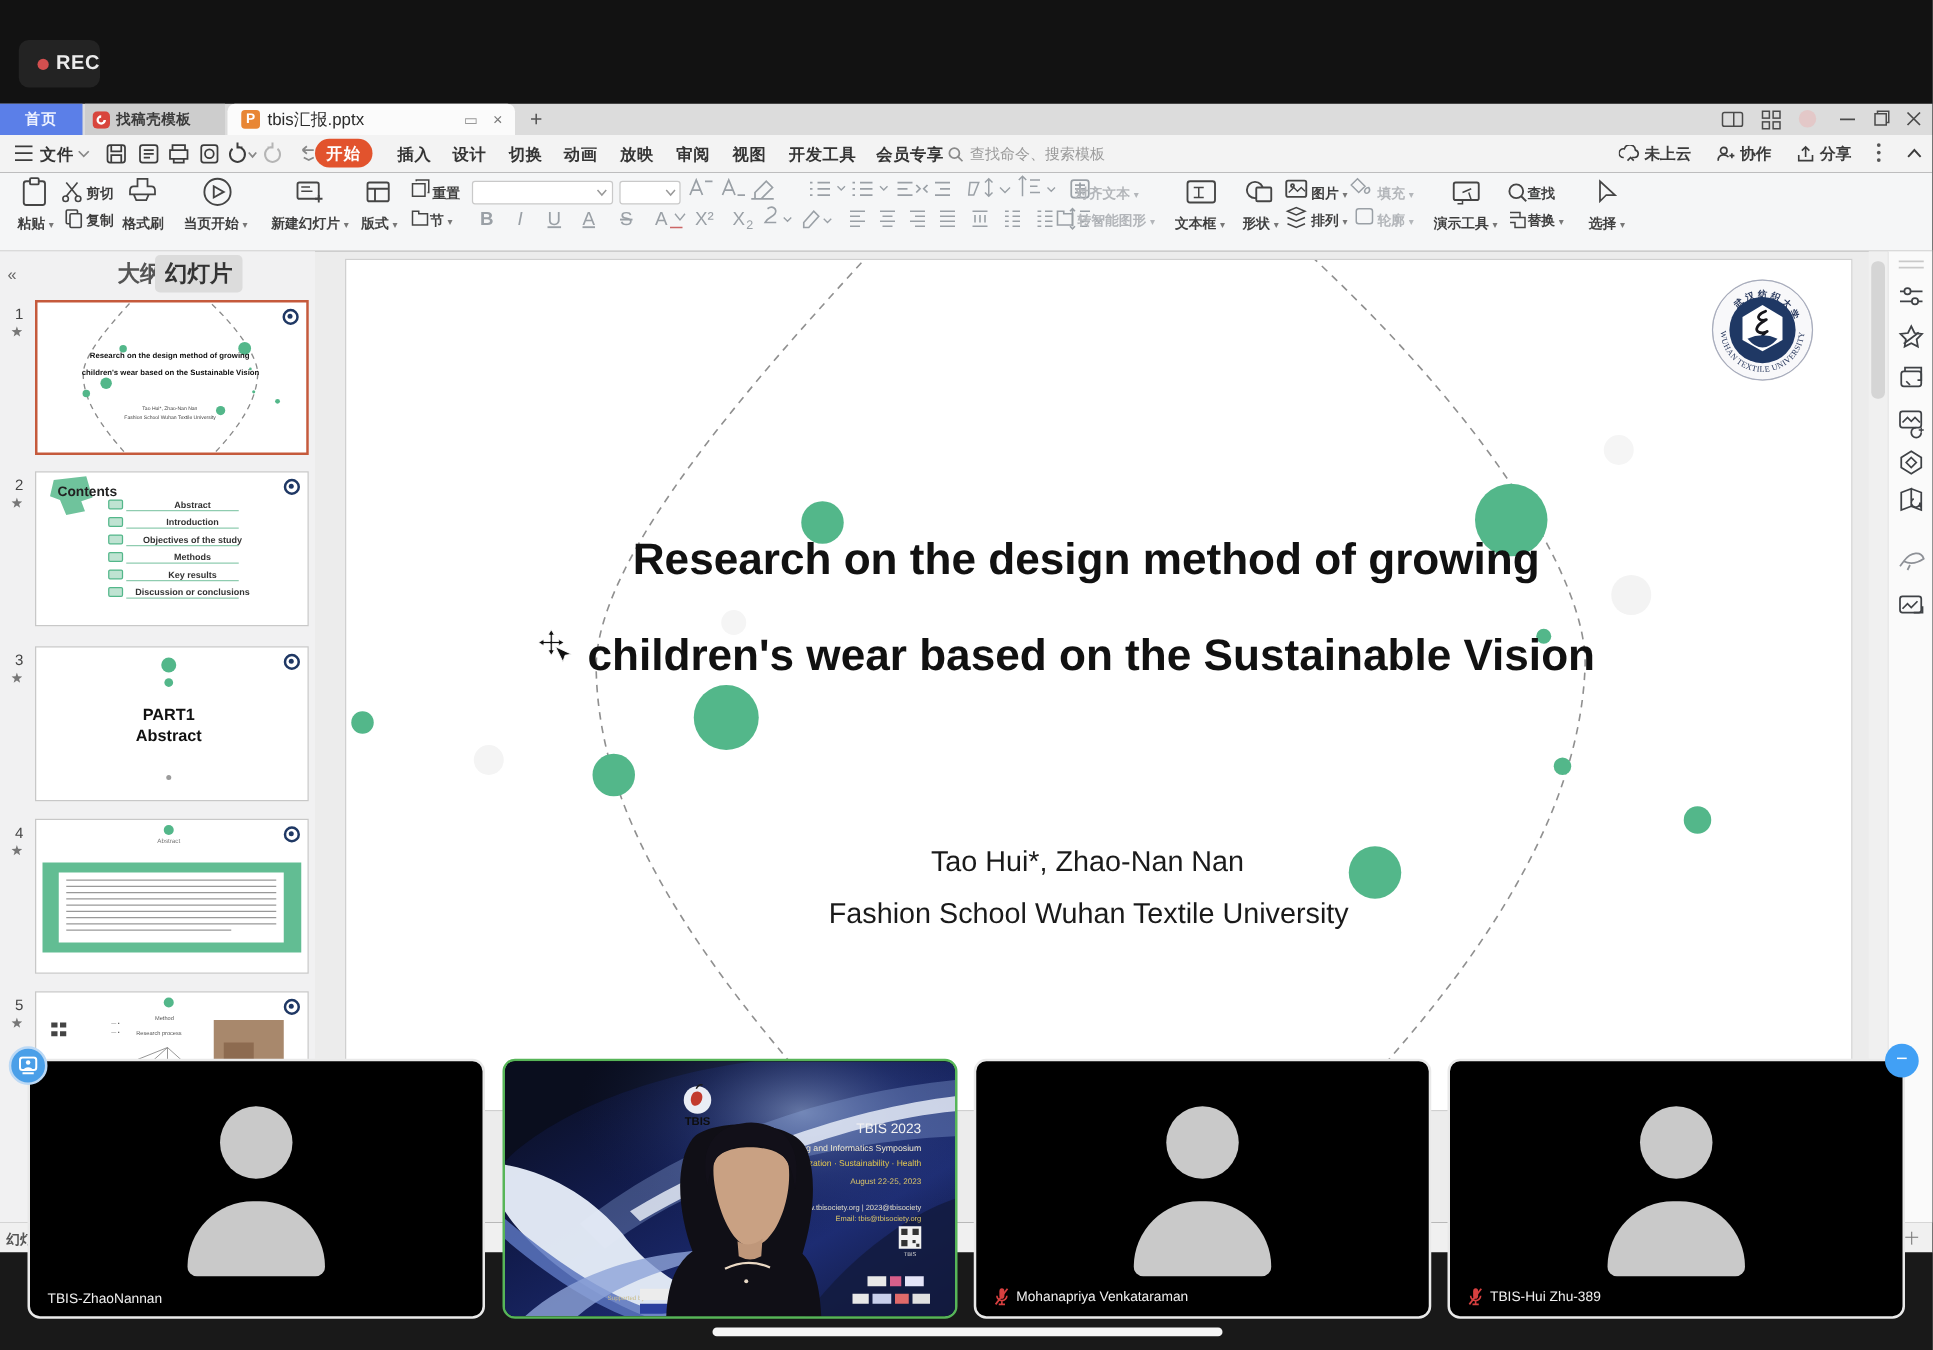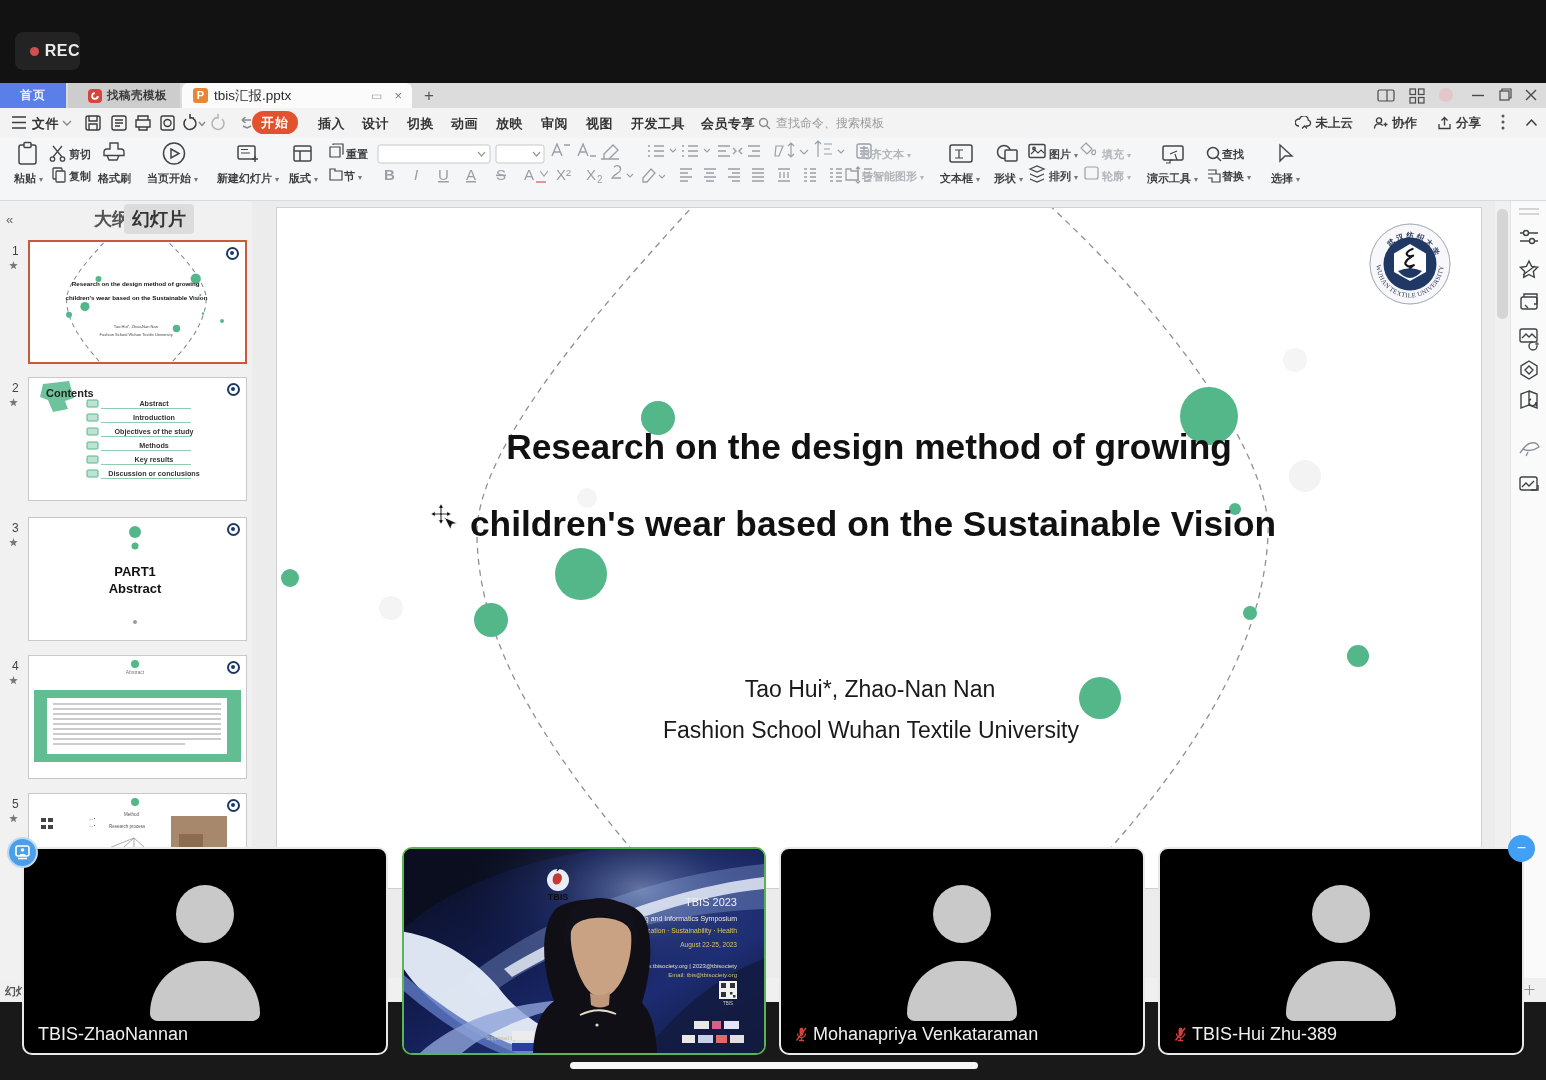--- a/index.html
+++ b/index.html
@@ -8,21 +8,21 @@
   
   #topbar{left:0;top:0;width:1546px;height:83px;background:#121212;}
   #rec{left:15px;top:32px;width:65px;height:38px;background:#232323;border-radius:8px;display:flex;align-items:center;justify-content:flex-end;gap:6px;}
   #rec .dot{width:9px;height:9px;border-radius:50%;background:#d34f4f;}
   #rec .t{color:#ececec;font-size:16px;font-weight:bold;letter-spacing:.5px;}
   
   #tabstrip{left:0;top:83px;width:1546px;height:25px;background:#dcdcdc;}
   .tab{top:0;height:25px;display:flex;align-items:center;}
   #tab1{left:0;width:66px;background:#5b7fe8;justify-content:center;}
   #tab1 span{color:#eef2ff;font-size:12px;font-weight:bold;letter-spacing:1px;}
-  #tab2{left:68px;width:112px;background:#cdcdcd;padding-left:20px;box-sizing:border-box;}
+  #tab2{left:68px;width:112px;background:#cdcdcd;padding-left:6px;box-sizing:border-box;}
   #tab2 span{color:#3a3a3a;font-size:11.5px;font-weight:bold;letter-spacing:.5px;}
   #tab3{left:182px;width:230px;background:#fbfbfb;border-radius:6px 6px 0 0;padding-left:11px;box-sizing:border-box;}
   #tab3 .ic{width:15px;height:15px;border-radius:3px;background:#e88634;color:#fff;font-size:11px;font-weight:bold;text-align:center;line-height:15px;margin-right:6px;}
   #tab3 span{color:#2b2b2b;font-size:13.5px;}
   #tab3 .cm{margin-left:auto;color:#9a9a9a;font-size:12px;}
   #tab3 .x{margin:0 10px 0 12px;color:#7a7a7a;font-size:13px;}
   #plus{left:416px;top:0;width:26px;height:25px;color:#555;font-size:17px;display:flex;align-items:center;justify-content:center;}
   
   #menurow{left:0;top:108px;width:1546px;height:30px;background:#f3f3f3;}
   .mitem{color:#343434;font-size:13px;font-weight:bold;letter-spacing:.5px;position:absolute;top:7px;}
@@ -45,21 +45,21 @@
   .theye:after{content:"";position:absolute;left:2px;top:2px;width:4px;height:4px;border-radius:50%;background:#1f3864;}
   #canvas{left:276px;top:6px;width:1206px;height:682px;background:#fff;border:1px solid #d0d0d0;box-sizing:border-box;}
   #rightscroll{left:1495px;top:0;width:15px;height:777px;background:#f0f0f0;}
   #rsthumb{left:1497px;top:8px;width:11px;height:110px;background:#d5d5d5;border-radius:5px;}
   #rightpanel{left:1510px;top:0;width:36px;height:777px;background:#fafafa;border-left:1px solid #e4e4e4;box-sizing:border-box;}
   
   #statusbar{left:0;top:978px;width:1546px;height:24px;background:#f0f0f0;color:#555;font-size:11px;}
   #bottomdark{left:0;top:1002px;width:1546px;height:78px;background:#191919;}
   
   .vtile{position:absolute;top:847px;width:366px;height:208px;background:#000;border:2px solid #e9e9e9;border-radius:10px;box-sizing:border-box;overflow:hidden;}
-  .vname{position:absolute;left:14px;bottom:8px;color:#f0f0f0;font-size:18px;display:flex;align-items:center;gap:5px;}
+  .vname{position:absolute;left:14px;bottom:8px;color:#f0f0f0;font-size:11px;display:flex;align-items:center;gap:5px;}
   .avatar-head{position:absolute;left:50%;top:36px;margin-left:-29px;width:58px;height:58px;border-radius:50%;background:#c9c9c9;}
   .avatar-body{position:absolute;left:50%;top:112px;margin-left:-55px;width:110px;height:60px;border-radius:55px 55px 8px 8px;background:#c9c9c9;}
   #scrollpill{left:570px;top:1062px;width:408px;height:7px;background:#f5f5f5;border-radius:4px;}
   #bluebtn{left:7px;top:837px;width:31px;height:31px;border-radius:50%;background:#4a9fe8;border:2px solid #bcd9f5;box-sizing:border-box;display:flex;align-items:center;justify-content:center;}
   #minusbtn{left:1508px;top:835px;width:27px;height:27px;border-radius:50%;background:#41a0f5;color:#fff;font-size:16px;text-align:center;line-height:25px;}
 </style>
 </head>
 <body>
 <div id="root">
   <div class="abs" id="topbar"></div>

